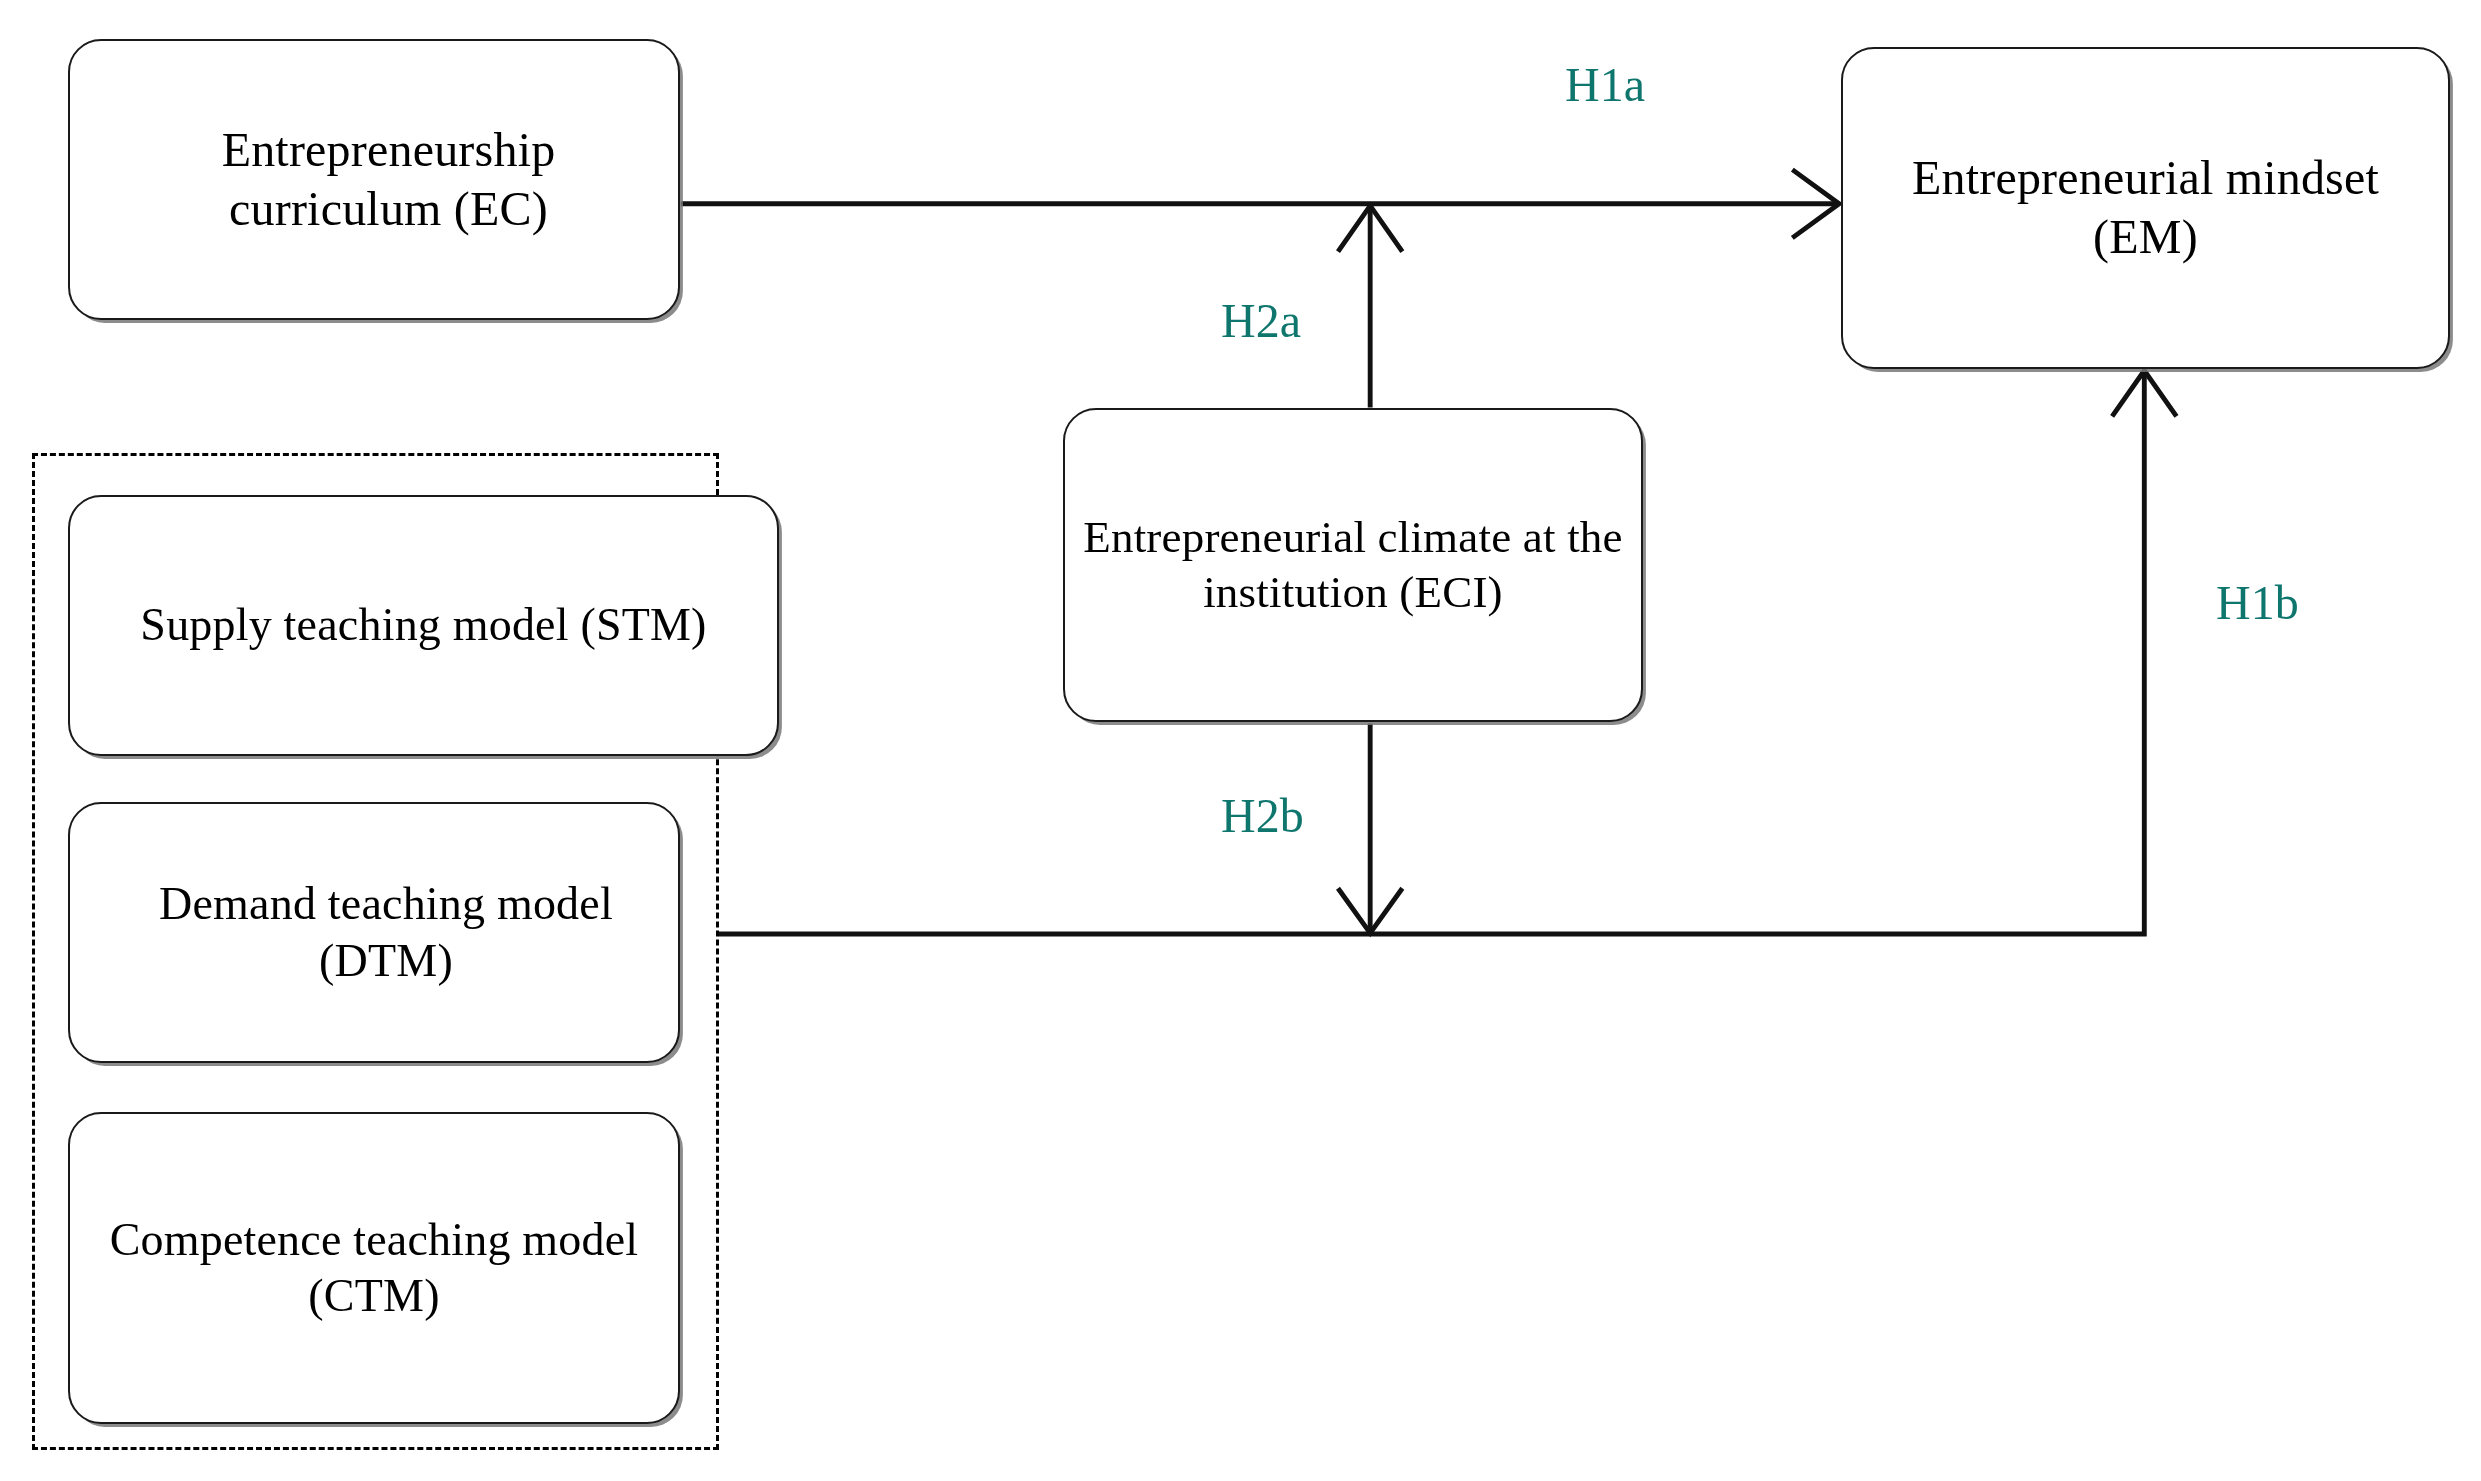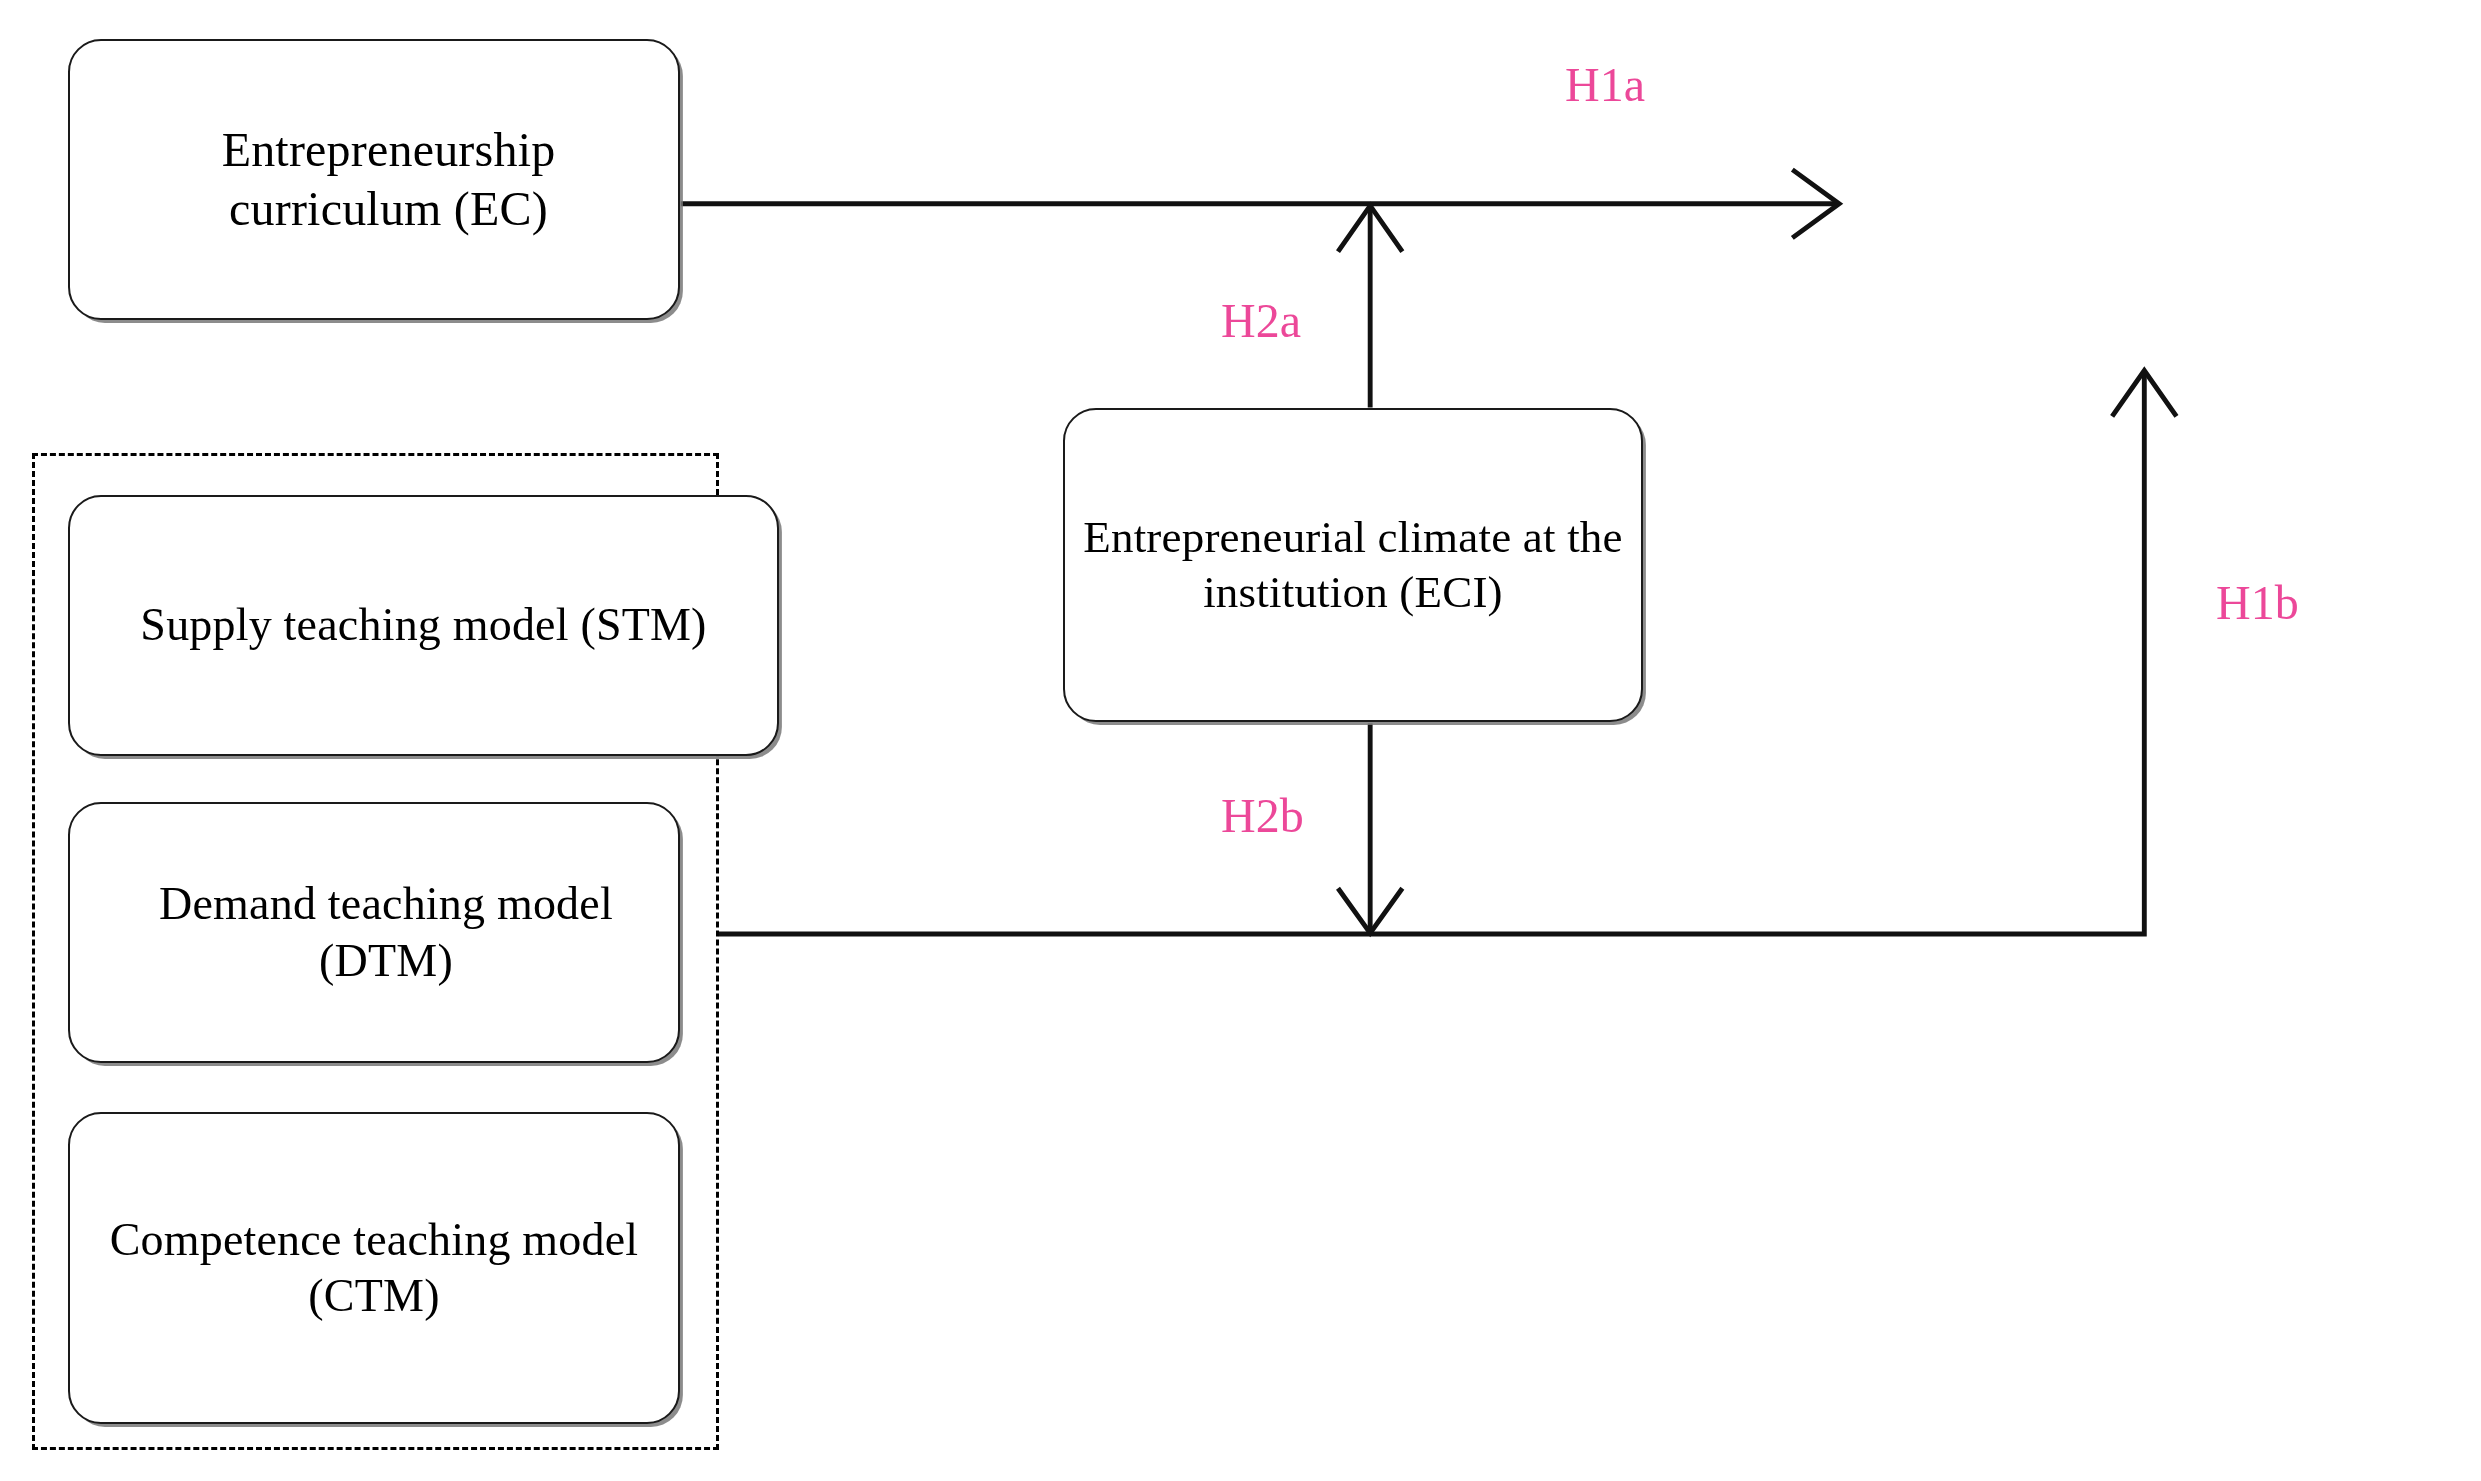--- a/index.html
+++ b/index.html
@@ -74,21 +74,21 @@
     fill: none;
     stroke: #111111;
     stroke-width: 5;
     stroke-linecap: butt;
     stroke-linejoin: miter;
   }
 
   
   .edge-label {
     position: absolute;
-    color: #ec4899;
+    color: #0f766e;
     font-size: 48px;
     white-space: nowrap;
     font-family: "Liberation Serif", "DejaVu Serif", serif;
   }
   #label-h1a { left: 1565px; top: 57px; }
   #label-h2a { left: 1221px; top: 293px; }
   #label-h2b { left: 1221px; top: 788px; }
   #label-h1b { left: 2216px; top: 575px; }
 </style>
 </head>
@@ -110,20 +110,23 @@
     <path class="edge-head" d="M 1372 911 L 1405 957 L 1438 911"></path>
 
     <path class="edge-line" d="M 737 958 L 2199 958 L 2199 382"></path>
     <path class="edge-head" d="M 2166 427 L 2199 380 L 2232 427"></path>
   </svg>
 
   <div class="node" id="node-ec">
     <span class="label">Entrepreneurship curriculum (EC)</span>
   </div>
 
+  <div class="node" id="node-em">
+    <span class="label">Entrepreneurial mindset (EM)</span>
+  </div>
 
   <div class="node" id="node-eci">
     <span class="label">Entrepreneurial climate at the institution (ECI)</span>
   </div>
 
   <div class="node" id="node-stm">
     <span class="label">Supply teaching model (STM)</span>
   </div>
 
   <div class="node" id="node-dtm">

